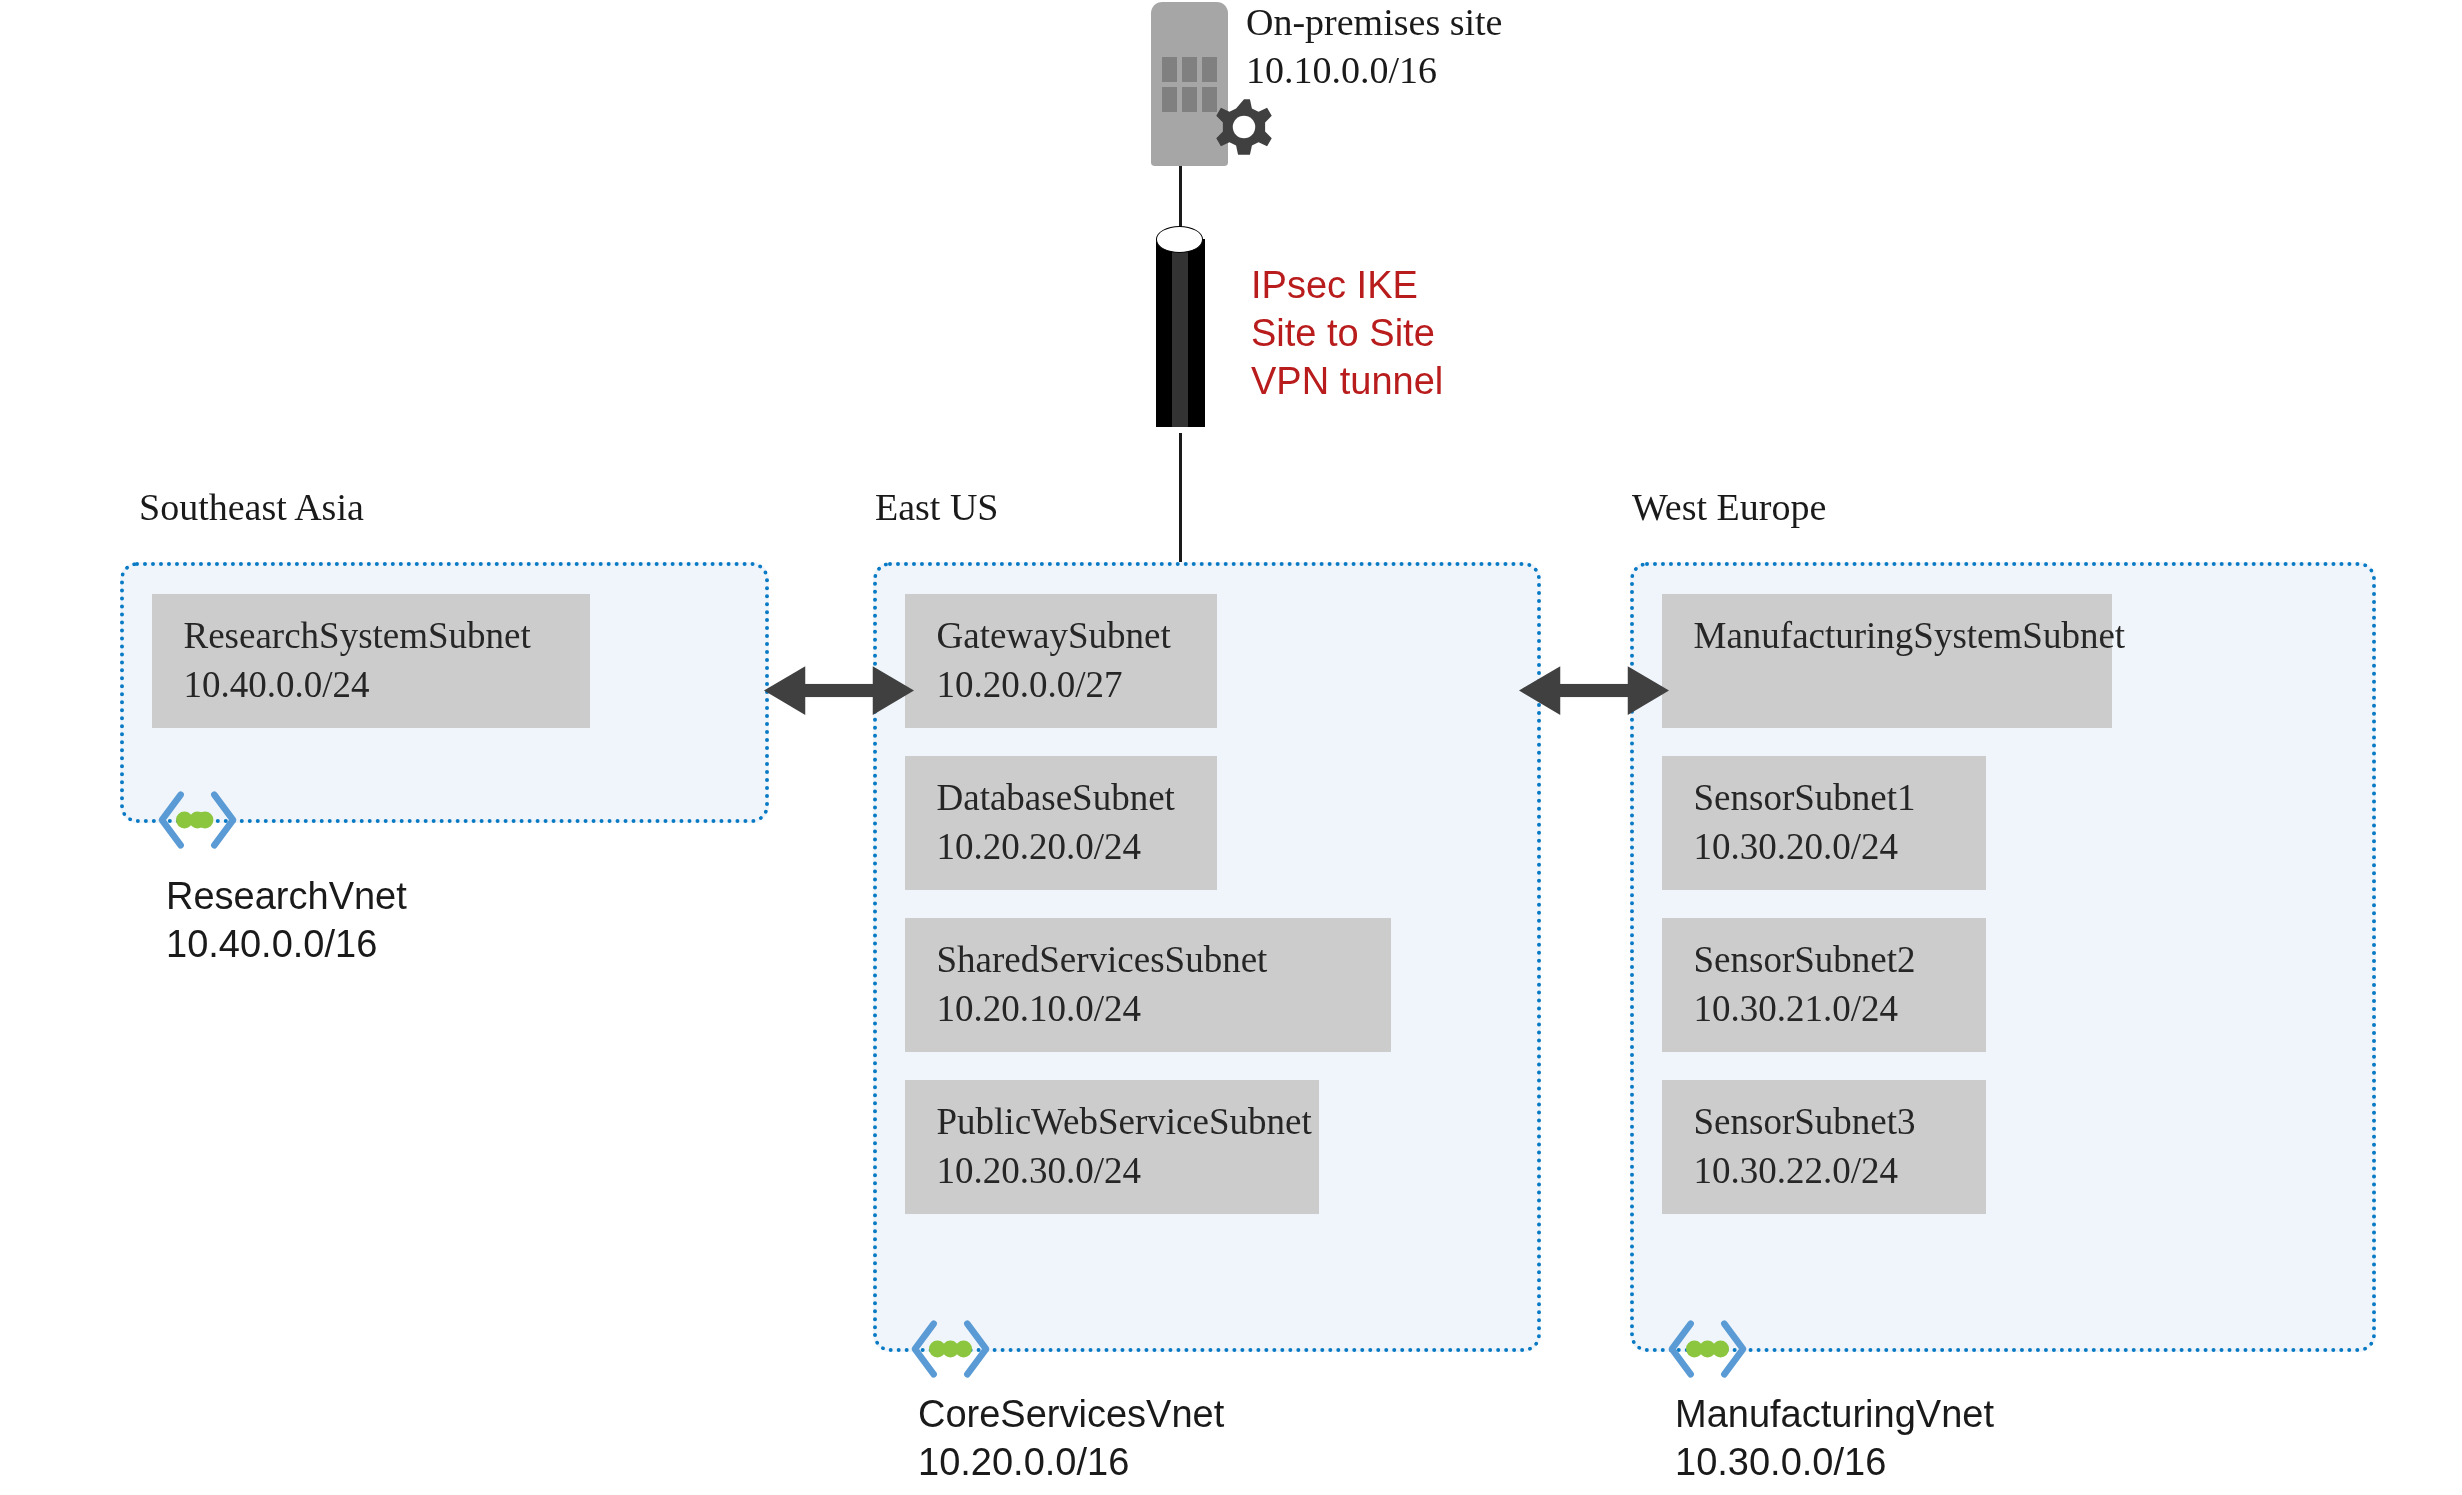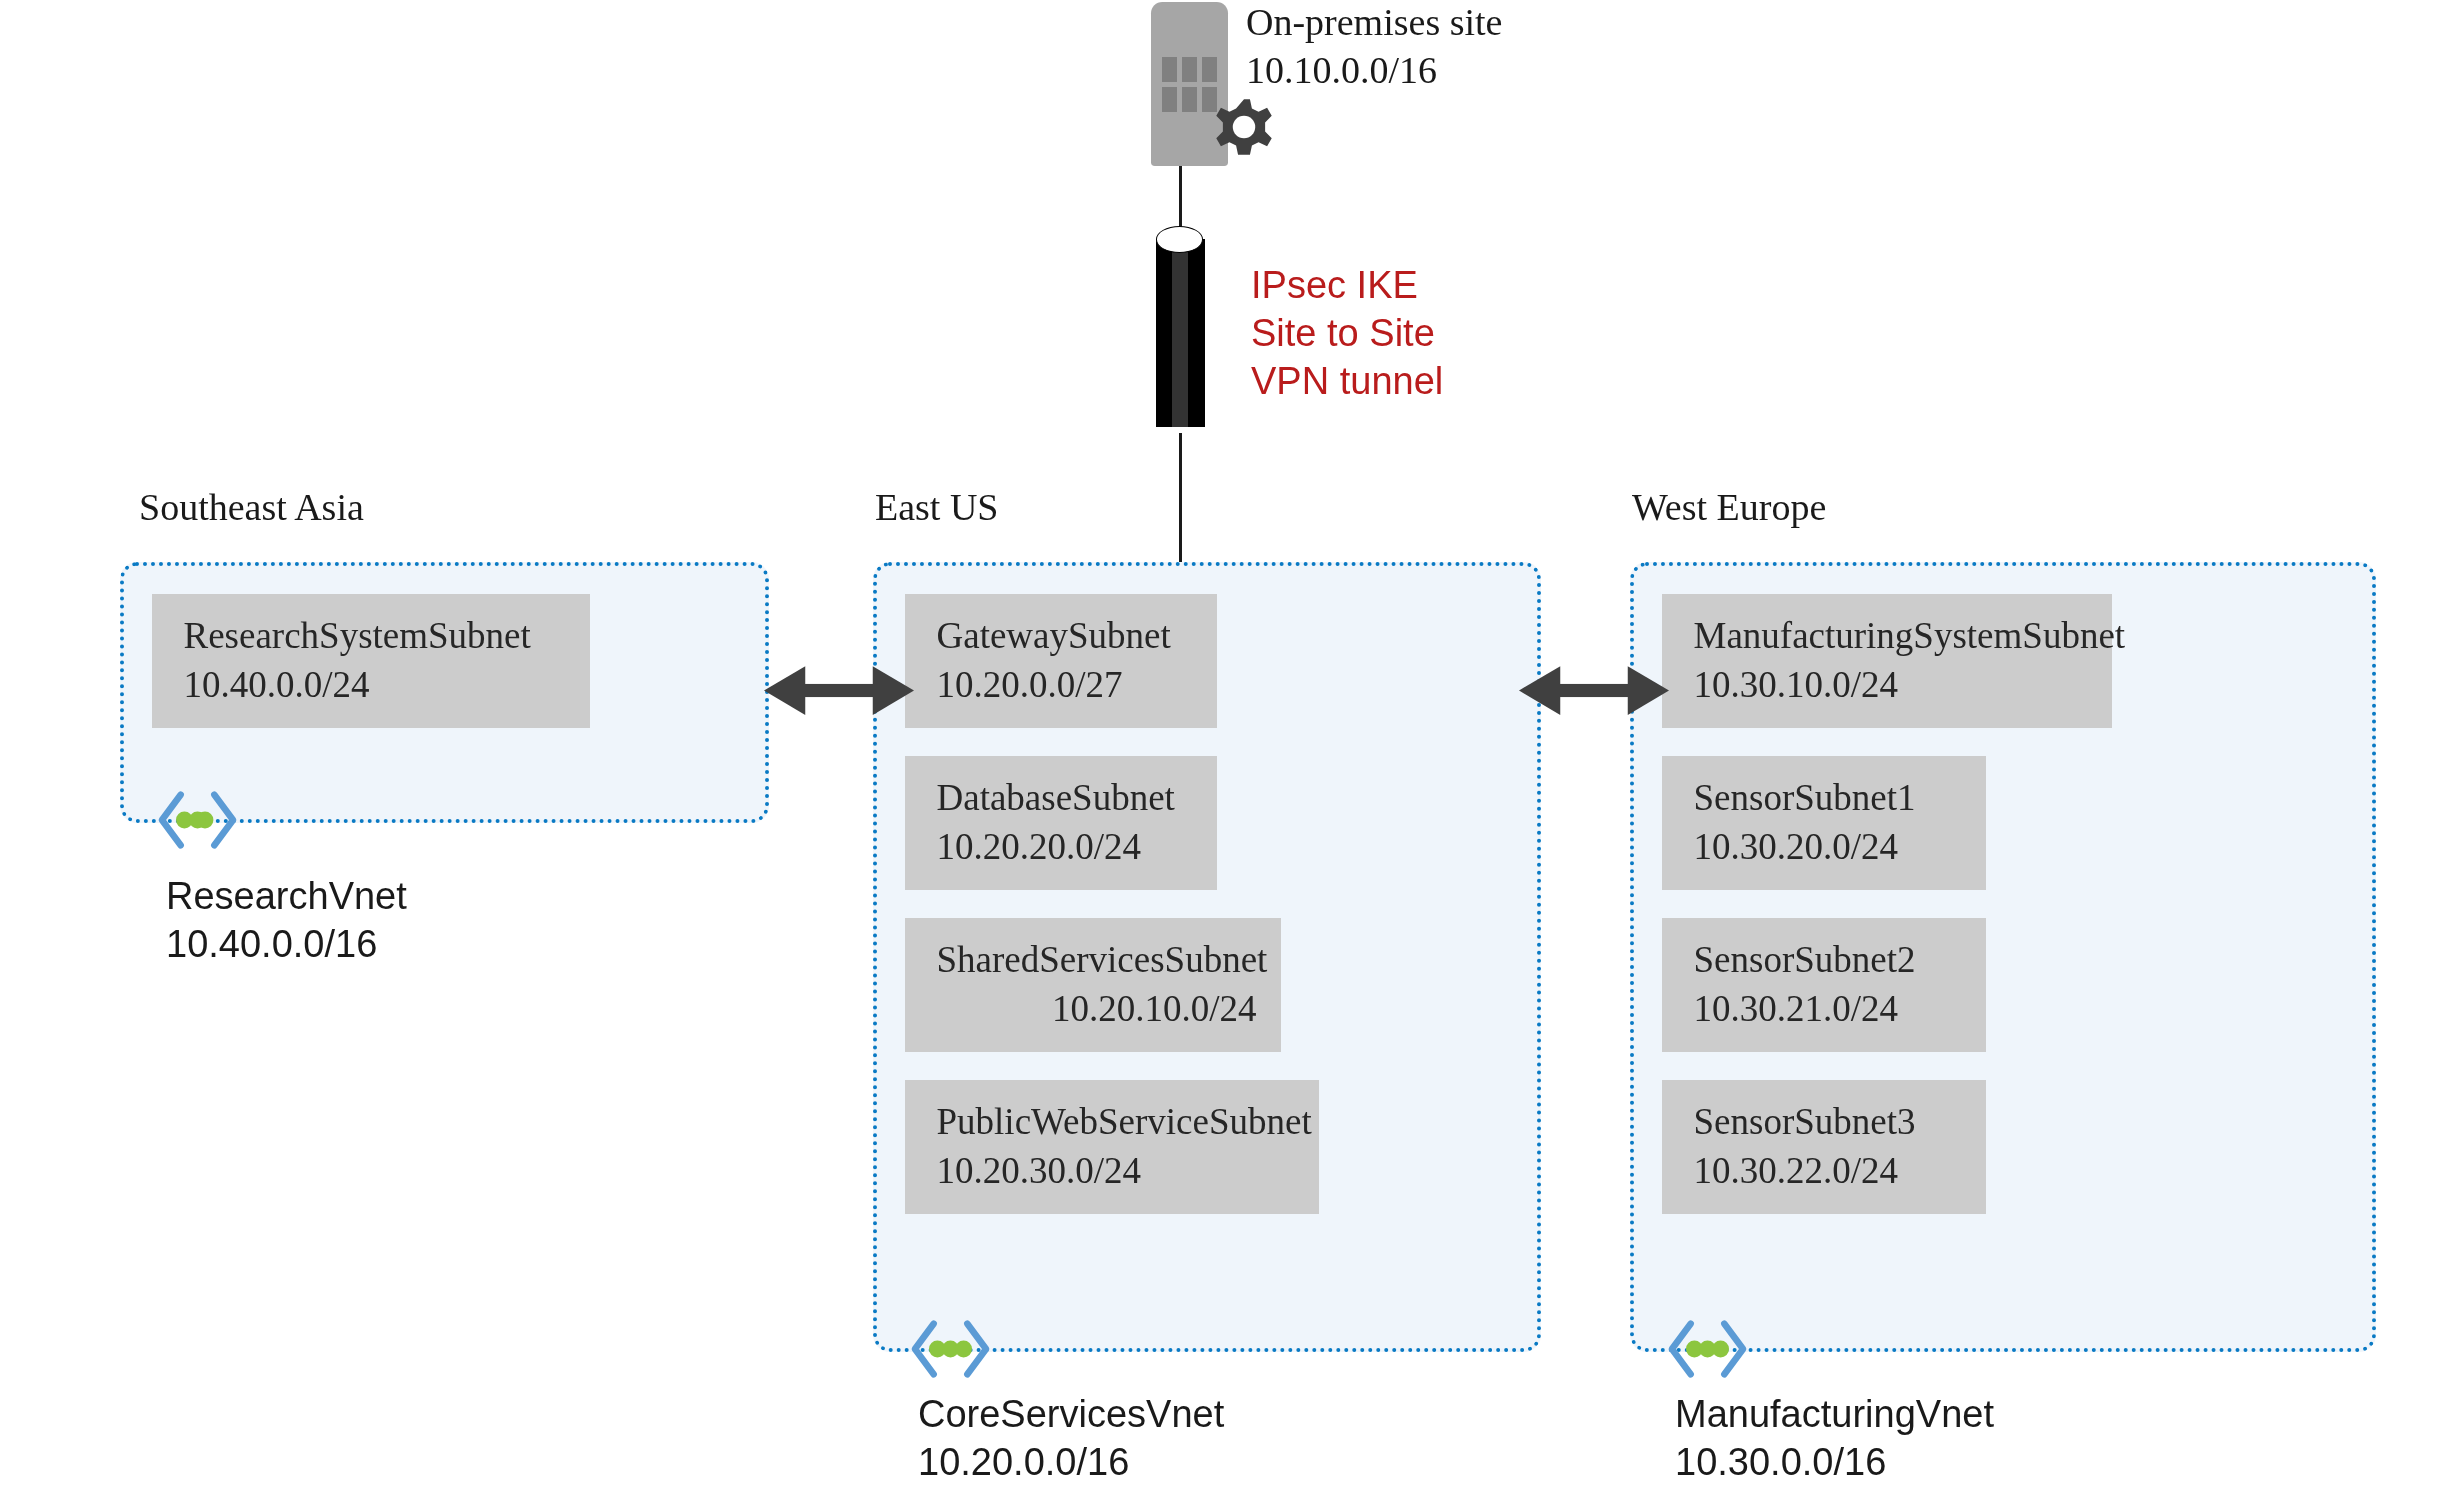--- a/index.html
+++ b/index.html
@@ -221,34 +221,33 @@
 
   <div class="abs vnet-box" id="vnet-box-1">
     <div class="subnet" style="left:28px; top:28px; width:312px; height:134px;">
       <span class="sn-name">GatewaySubnet</span>
       <span class="sn-cidr">10.20.0.0/27</span>
     </div>
     <div class="subnet" style="left:28px; top:190px; width:312px; height:134px;">
       <span class="sn-name">DatabaseSubnet</span>
       <span class="sn-cidr">10.20.20.0/24</span>
     </div>
-    <div class="subnet" style="left:28px; top:352px; width:376px; height:134px;text-align:right;">
+    <div class="subnet" style="left:28px; top:352px; width:486px; height:134px;">
       <span class="sn-name">SharedServicesSubnet</span>
       <span class="sn-cidr">10.20.10.0/24</span>
     </div>
     <div class="subnet" style="left:28px; top:514px; width:414px; height:134px;">
       <span class="sn-name">PublicWebServiceSubnet</span>
       <span class="sn-cidr">10.20.30.0/24</span>
     </div>
   </div>
 
   <div class="abs vnet-box" id="vnet-box-2">
     <div class="subnet" style="left:28px; top:28px; width:450px; height:134px;">
       <span class="sn-name">ManufacturingSystemSubnet</span>
-      <span class="sn-cidr">10.30.10.0/24</span>
     </div>
     <div class="subnet" style="left:28px; top:190px; width:324px; height:134px;">
       <span class="sn-name">SensorSubnet1</span>
       <span class="sn-cidr">10.30.20.0/24</span>
     </div>
     <div class="subnet" style="left:28px; top:352px; width:324px; height:134px;">
       <span class="sn-name">SensorSubnet2</span>
       <span class="sn-cidr">10.30.21.0/24</span>
     </div>
     <div class="subnet" style="left:28px; top:514px; width:324px; height:134px;">

